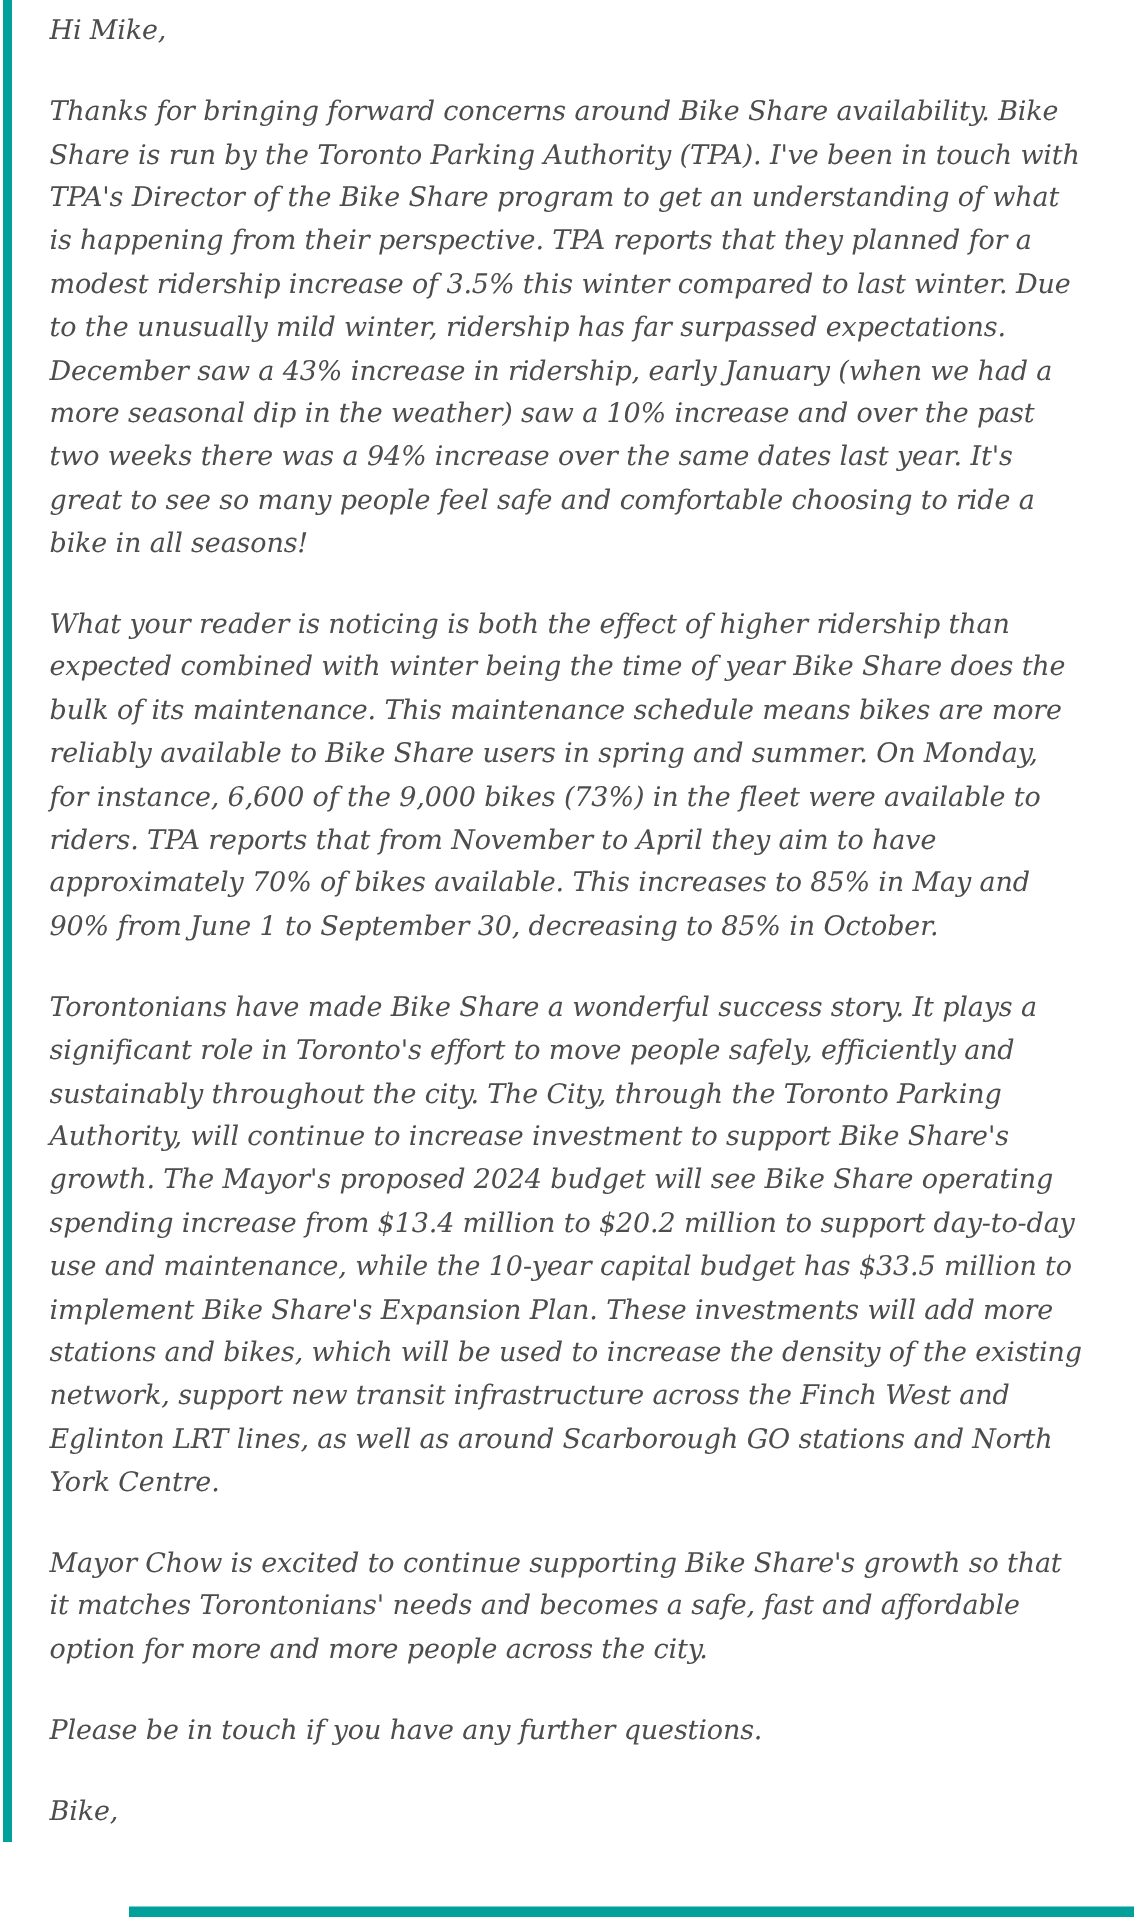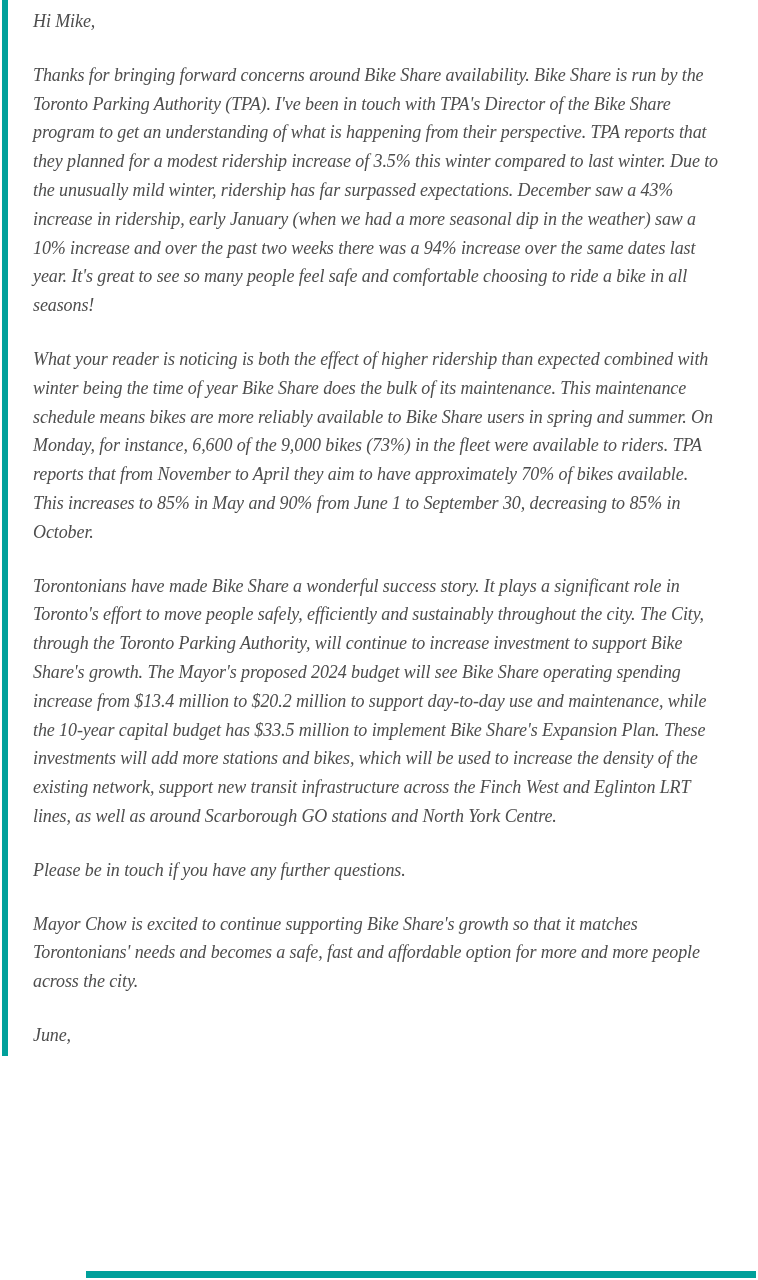--- a/index.html
+++ b/index.html
@@ -34,21 +34,20 @@
   .quote-content{
     padding:7px 20px 4px 33px;
     font-style:italic;
     font-size:18px;
     line-height:28.8px;
     letter-spacing:-0.1px;
     color:var(--text);
   }
   .quote-content p{
     margin:0 15px 25px 0;
-    font-family:Liberation Serif, serif;
   }
   .quote-content p:last-child{
     margin-bottom:4px;
   }
   .bottom-divider{
     position:absolute;
     left:86px;
     top:1271px;
     width:670px;
     height:7px;
@@ -58,19 +57,19 @@
 </head>
 <body>
 
 <div class="quote-block">
   <div class="quote-bar"></div>
   <div class="quote-content">
       <p>Hi Mike,</p>
       <p>Thanks for bringing forward concerns around Bike Share availability. Bike Share is run by the Toronto Parking Authority (TPA). I've been in touch with TPA's Director of the Bike Share program to get an understanding of what is happening from their perspective. TPA reports that they planned for a modest ridership increase of 3.5% this winter compared to last winter. Due to the unusually mild winter, ridership has far surpassed expectations. December saw a 43% increase in ridership, early January (when we had a more seasonal dip in the weather) saw a 10% increase and over the past two weeks there was a 94% increase over the same dates last year. It's great to see so many people feel safe and comfortable choosing to ride a bike in all seasons!</p>
       <p>What your reader is noticing is both the effect of higher ridership than expected combined with winter being the time of year Bike Share does the bulk of its maintenance. This maintenance schedule means bikes are more reliably available to Bike Share users in spring and summer. On Monday, for instance, 6,600 of the 9,000 bikes (73%) in the fleet were available to riders. TPA reports that from November to April they aim to have approximately 70% of bikes available. This increases to 85% in May and 90% from June 1 to September 30, decreasing to 85% in October.</p>
       <p>Torontonians have made Bike Share a wonderful success story. It plays a significant role in Toronto's effort to move people safely, efficiently and sustainably throughout the city. The City, through the Toronto Parking Authority, will continue to increase investment to support Bike Share's growth. The Mayor's proposed 2024 budget will see Bike Share operating spending increase from $13.4 million to $20.2 million to support day-to-day use and maintenance, while the 10-year capital budget has $33.5 million to implement Bike Share's Expansion Plan. These investments will add more stations and bikes, which will be used to increase the density of the existing network, support new transit infrastructure across the Finch West and Eglinton LRT lines, as well as around Scarborough GO stations and North York Centre.</p>
+      <p>Mayor Chow is excited to continue supporting Bike Share's growth so that it matches Torontonians' needs and becomes a safe, fast and affordable option for more and more people across the city.</p>
       <p>Please be in touch if you have any further questions.</p>
-      <p>Mayor Chow is excited to continue supporting Bike Share's growth so that it matches Torontonians' needs and becomes a safe, fast and affordable option for more and more people across the city.</p>
-      <p>June,</p>
+      <p>Bike,</p>
     </div>
 </div>
 
 <div class="bottom-divider"></div>
 
 </body></html>

